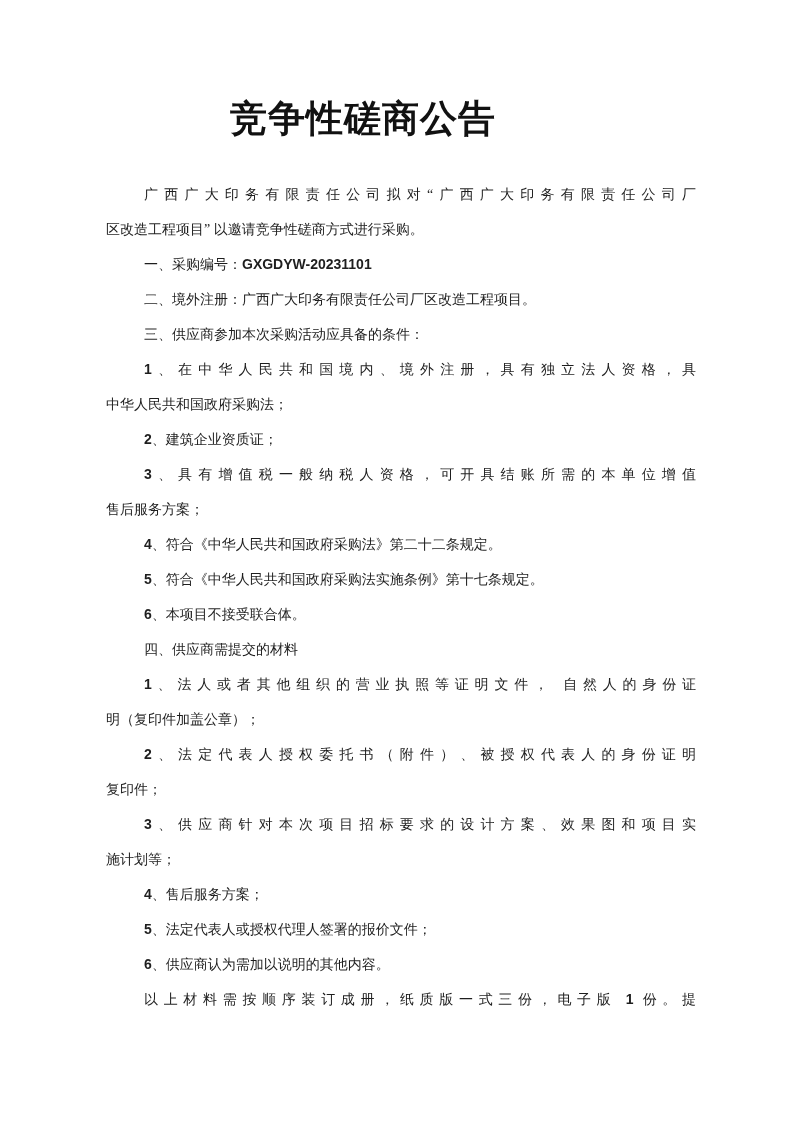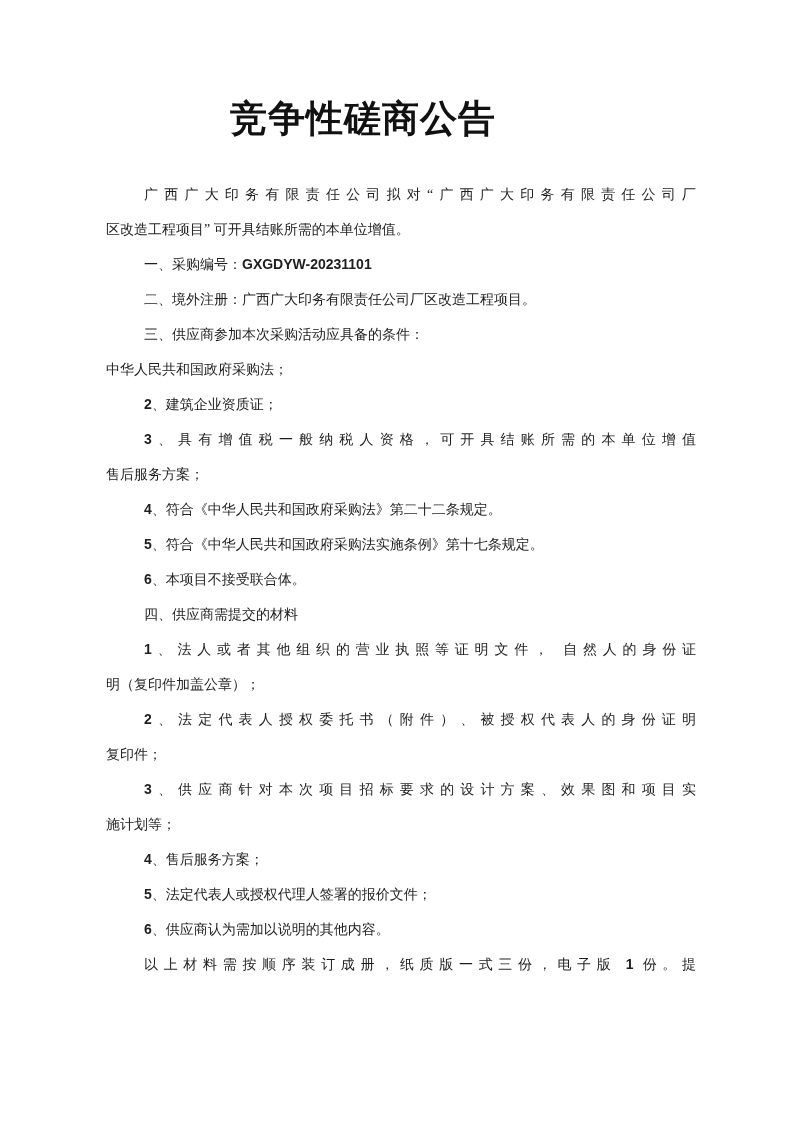--- a/index.html
+++ b/index.html
@@ -57,24 +57,25 @@
     text-align: right;
   }
 </style>
 </head>
 <body>
 
 <div class="page">
   <h1 class="doc-title">竞争性磋商公告</h1>
   <div class="doc-body" id="doc-body">
       <div class="line indent justify">广西广大印务有限责任公司拟对“广西广大印务有限责任公司厂</div>
-      <div class="line">区改造工程项目” 可开具结账所需的本单位增值。</div>
+      <div class="line">区改造工程项目” 以邀请竞争性磋商方式进行采购。</div>
       <div class="line indent">一、采购编号：<span class="latin">GXGDYW-20231101</span></div>
       <div class="line indent">二、境外注册：广西广大印务有限责任公司厂区改造工程项目。</div>
       <div class="line indent">三、供应商参加本次采购活动应具备的条件：</div>
+      <div class="line indent justify"><span class="latin">1</span>、在中华人民共和国境内、境外注册，具有独立法人资格，具</div>
       <div class="line">中华人民共和国政府采购法；</div>
       <div class="line indent"><span class="latin">2</span>、建筑企业资质证；</div>
       <div class="line indent justify"><span class="latin">3</span>、具有增值税一般纳税人资格，可开具结账所需的本单位增值</div>
       <div class="line">售后服务方案；</div>
       <div class="line indent"><span class="latin">4</span>、符合《中华人民共和国政府采购法》第二十二条规定。</div>
       <div class="line indent"><span class="latin">5</span>、符合《中华人民共和国政府采购法实施条例》第十七条规定。</div>
       <div class="line indent"><span class="latin">6</span>、本项目不接受联合体。</div>
       <div class="line indent">四、供应商需提交的材料</div>
       <div class="line indent justify"><span class="latin">1</span>、法人或者其他组织的营业执照等证明文件， 自然人的身份证</div>
       <div class="line">明（复印件加盖公章）；</div>

